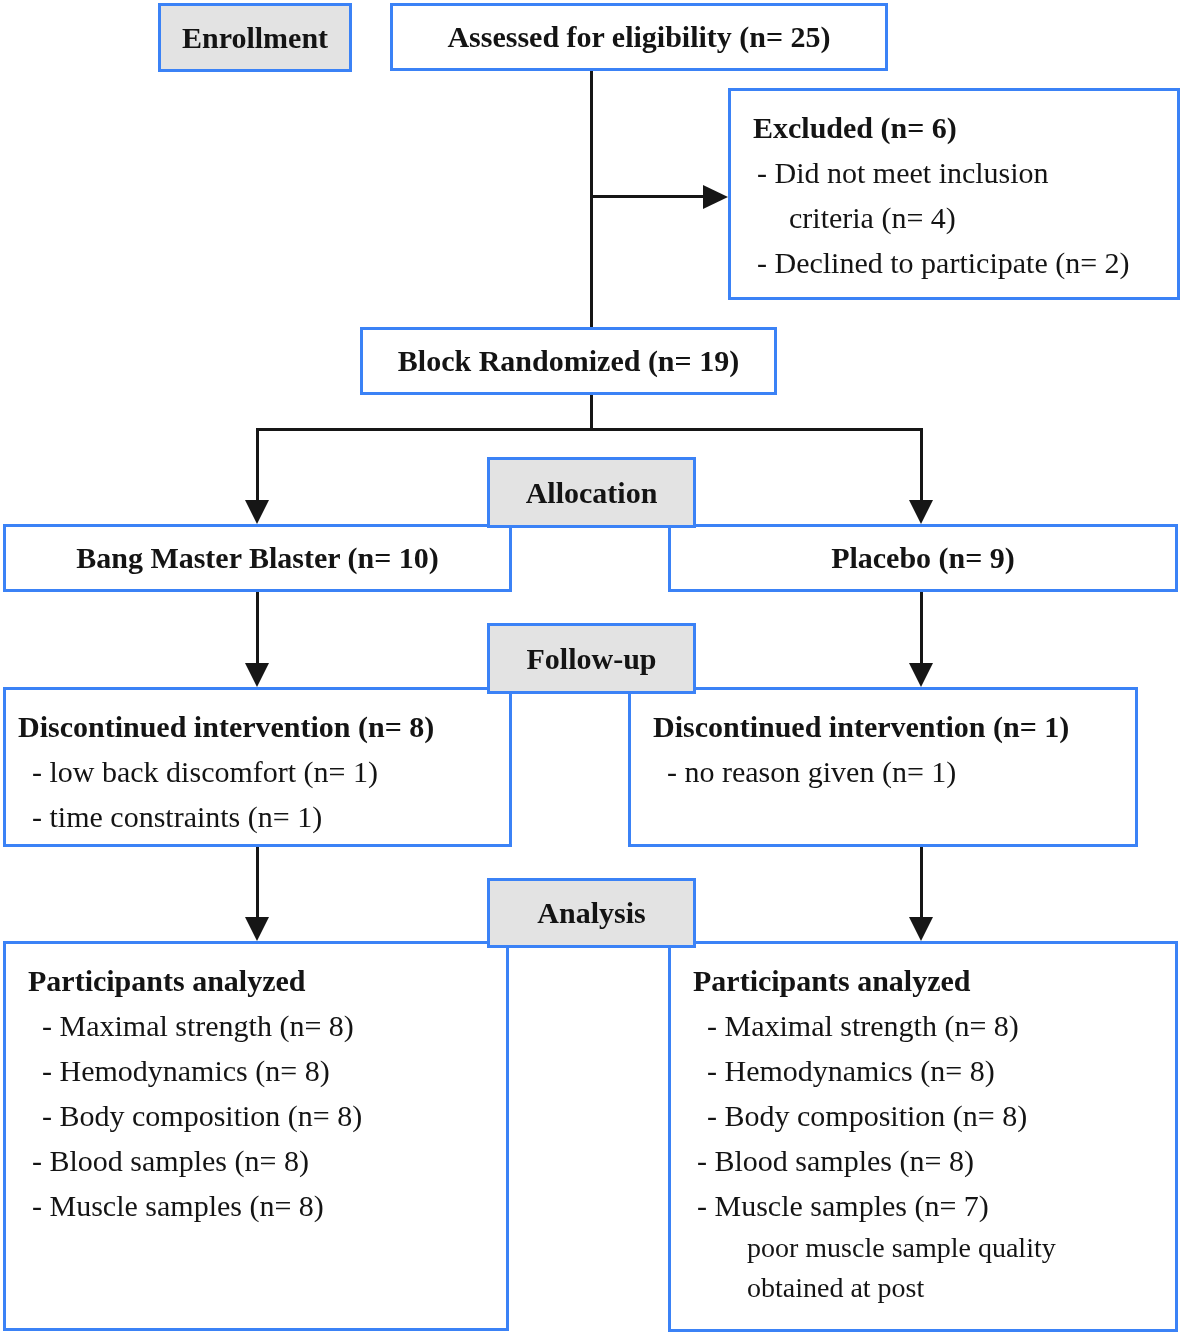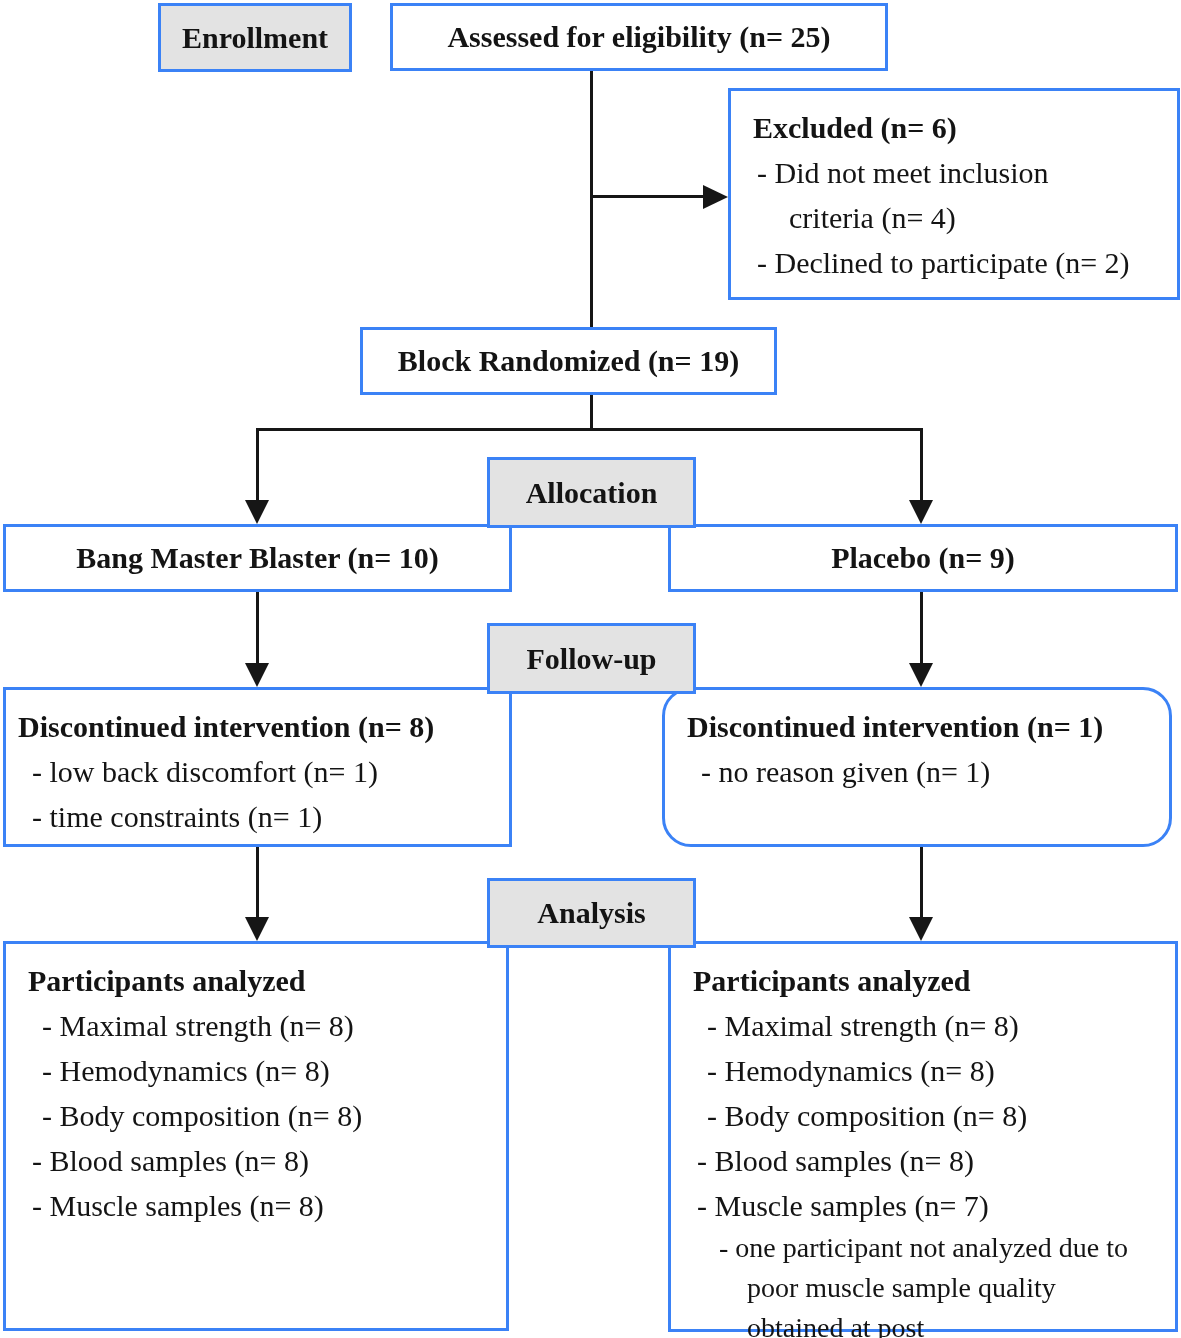--- a/index.html
+++ b/index.html
@@ -124,21 +124,21 @@
     <span>Follow-up</span>
   </div>
 
   <div class="box tbox" style="left:3px; top:687px; width:509px; height:160px;">
     <div class="tb-pad" style="padding-left:12px;">
       <div class="tb-title tline">Discontinued intervention (n= 8)</div>
       <div class="tline indent1">- low back discomfort (n= 1)</div>
       <div class="tline indent1">- time constraints (n= 1)</div>
     </div>
   </div>
-  <div class="box tbox" style="left:662px; top:687px; width:510px; height:160px;border-radius:29px;">
+  <div class="box tbox" style="left:628px; top:687px; width:510px; height:160px;">
     <div class="tb-pad">
       <div class="tb-title tline">Discontinued intervention (n= 1)</div>
       <div class="tline indent1">- no reason given (n= 1)</div>
     </div>
   </div>
 
   <div class="box gray cbox" style="left:487px; top:878px; width:209px; height:70px;">
     <span>Analysis</span>
   </div>
 
@@ -153,19 +153,18 @@
     </div>
   </div>
   <div class="box tbox" style="left:668px; top:941px; width:510px; height:391px;">
     <div class="tb-pad">
       <div class="tb-title tline">Participants analyzed</div>
       <div class="tline indent1">- Maximal strength (n= 8)</div>
       <div class="tline indent1">- Hemodynamics (n= 8)</div>
       <div class="tline indent1">- Body composition (n= 8)</div>
       <div class="tline excl-line1">- Blood samples (n= 8)</div>
       <div class="tline excl-line1">- Muscle samples (n= 7)</div>
-      <div class="note-line note-first">- one participant not analyzed due to</div>
       <div class="note-line note-cont">poor muscle sample quality</div>
       <div class="note-line note-cont">obtained at post</div>
     </div>
   </div>
 
 </div>
 
 </body></html>

